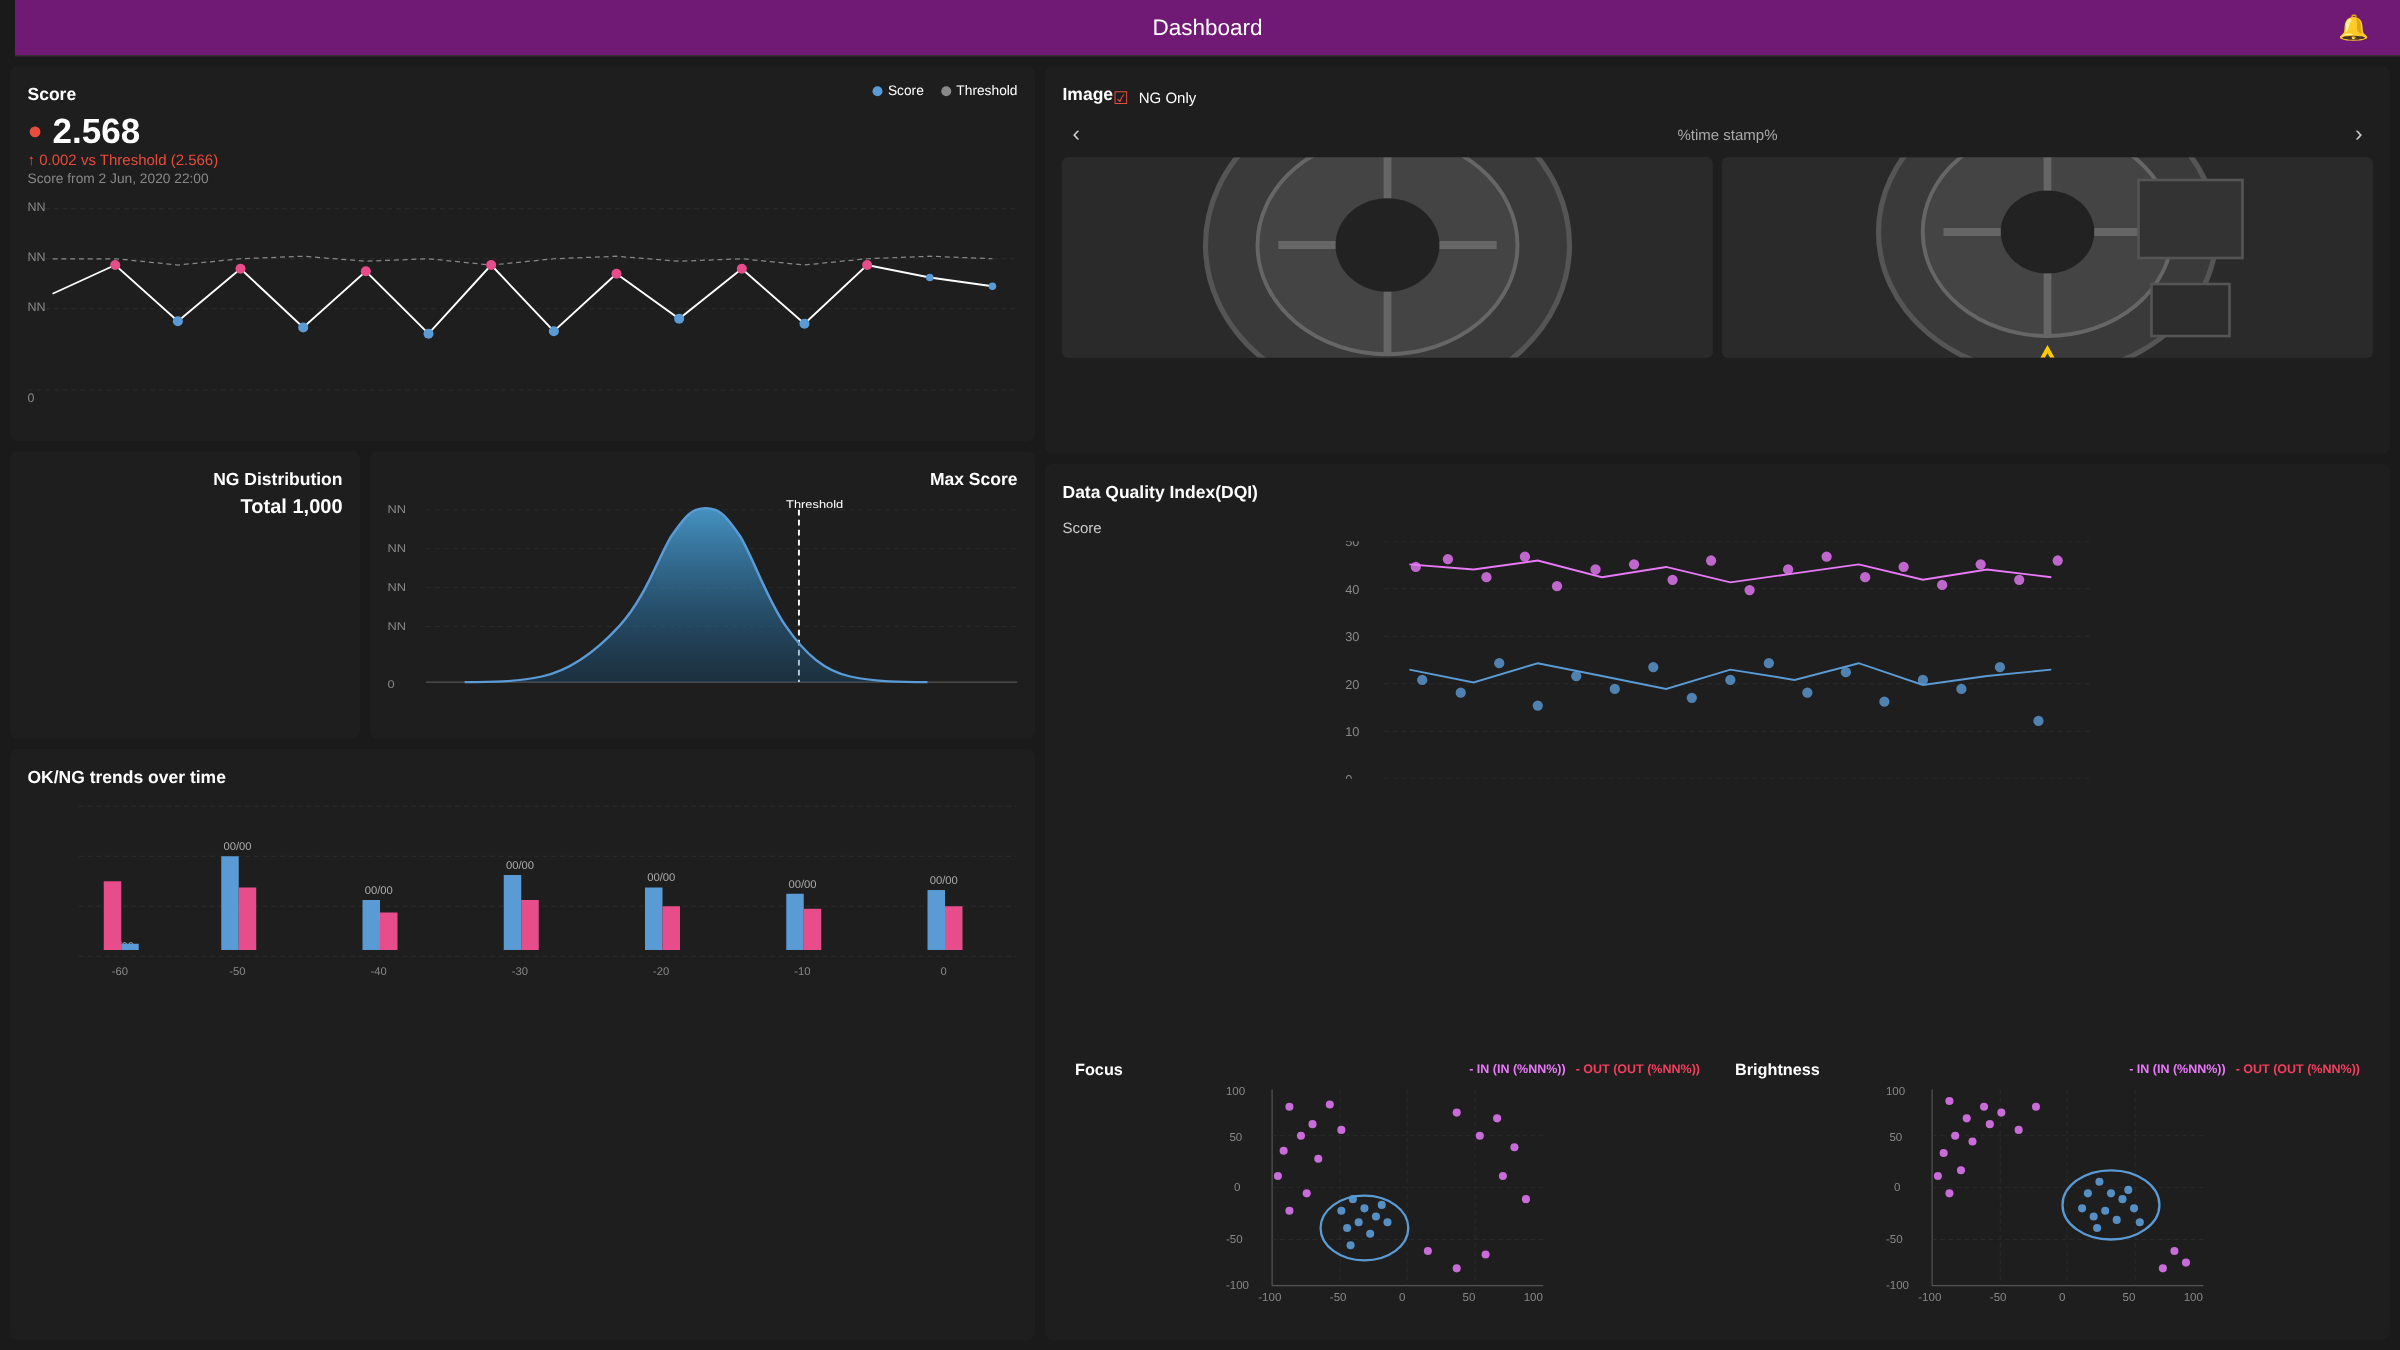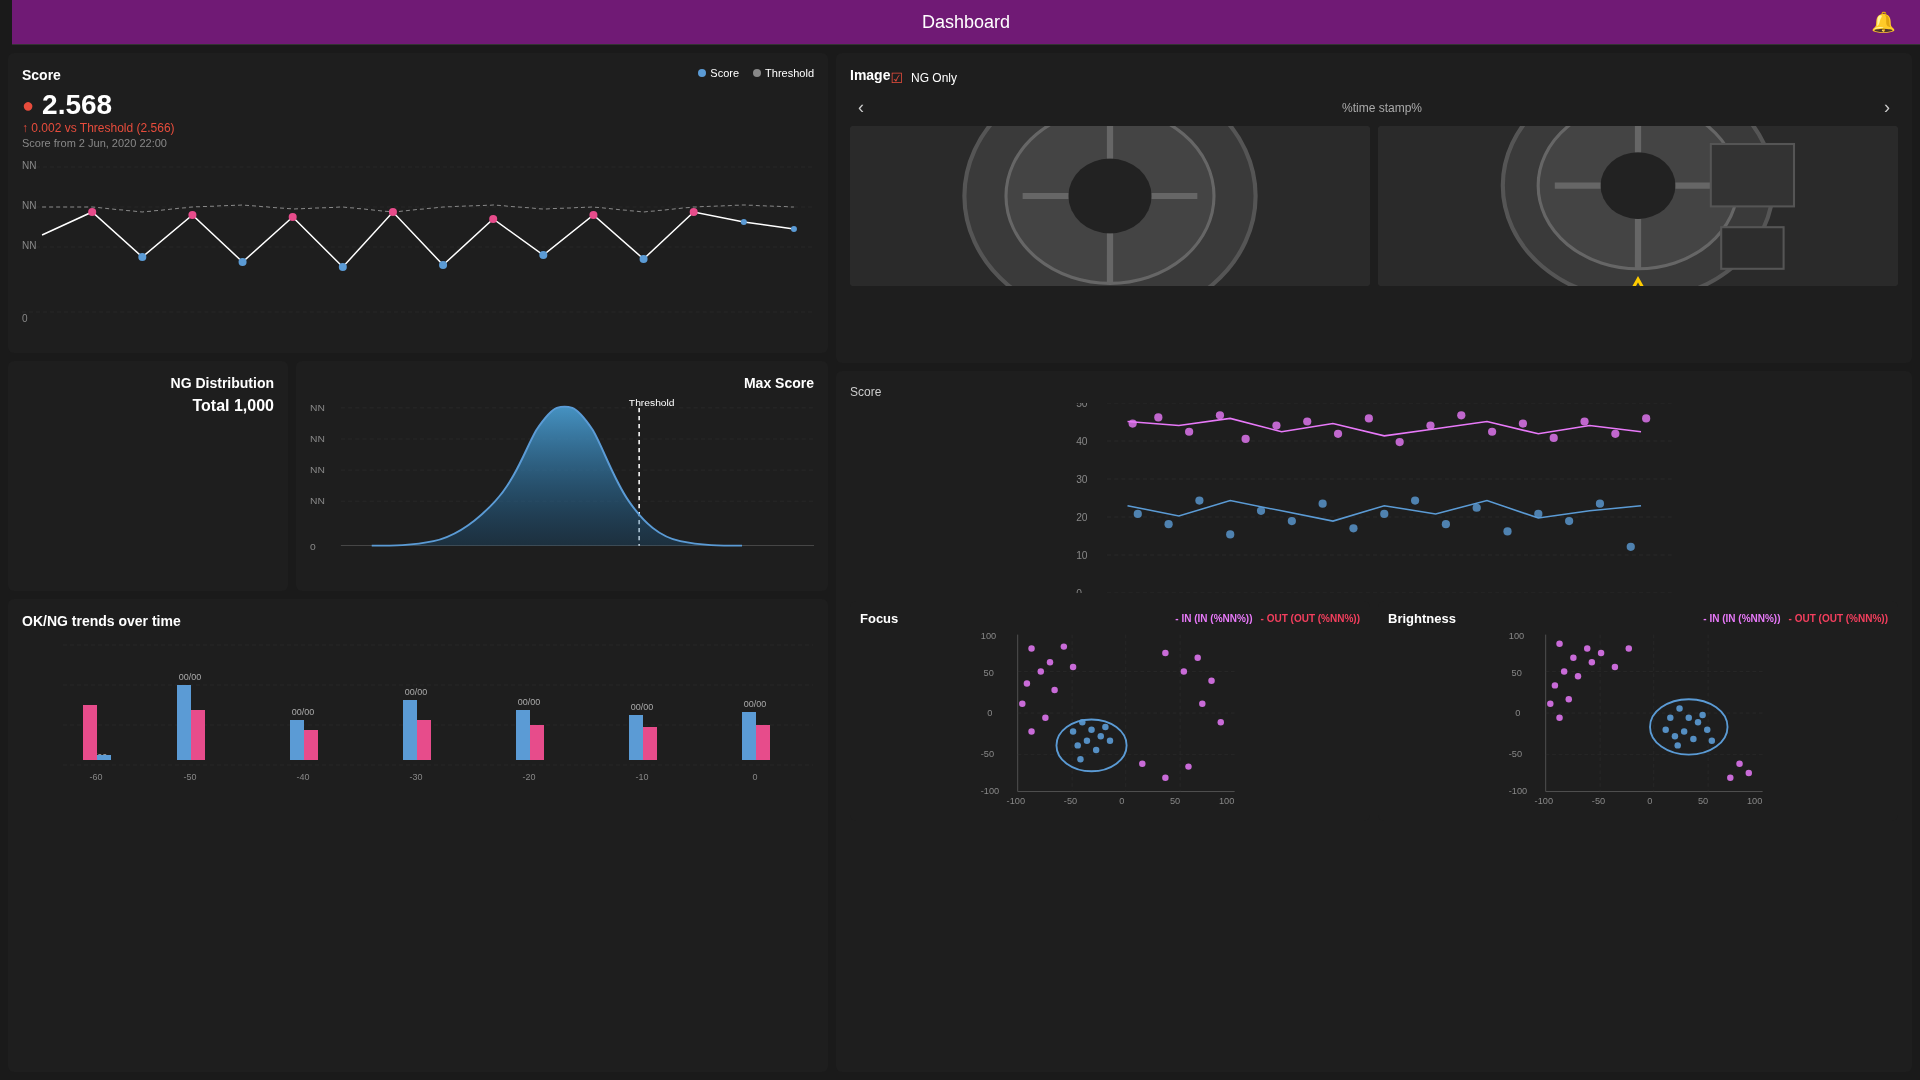--- a/index.html
+++ b/index.html
@@ -402,20 +402,21 @@
             <rect x="165" y="90" width="30" height="20" fill="#2d2d2d" stroke="#555" stroke-width="1"></rect>
 
             <polygon points="125,115 115,133 135,133" fill="none" stroke="#ffcc00" stroke-width="1.5"></polygon>
             <text x="125" y="128" font-size="8" fill="#ffcc00" text-anchor="middle">!</text>
           </svg>
         </div>
       </div>
     </div>
 
     <div class="panel dqi-panel">
+      <div class="panel-title">Data Quality Index(DQI)</div>
 
       <div>
         <div style="font-size:12px; color:#ccc; margin-bottom:4px;">Score</div>
         <div class="dqi-score-chart">
           <svg width="100%" height="100%" viewBox="0 0 580 185">
 
             <line x1="30" y1="0" x2="580" y2="0" class="grid-line"></line>
             <line x1="30" y1="37" x2="580" y2="37" class="grid-line"></line>
             <line x1="30" y1="74" x2="580" y2="74" class="grid-line"></line>
             <line x1="30" y1="111" x2="580" y2="111" class="grid-line"></line>

